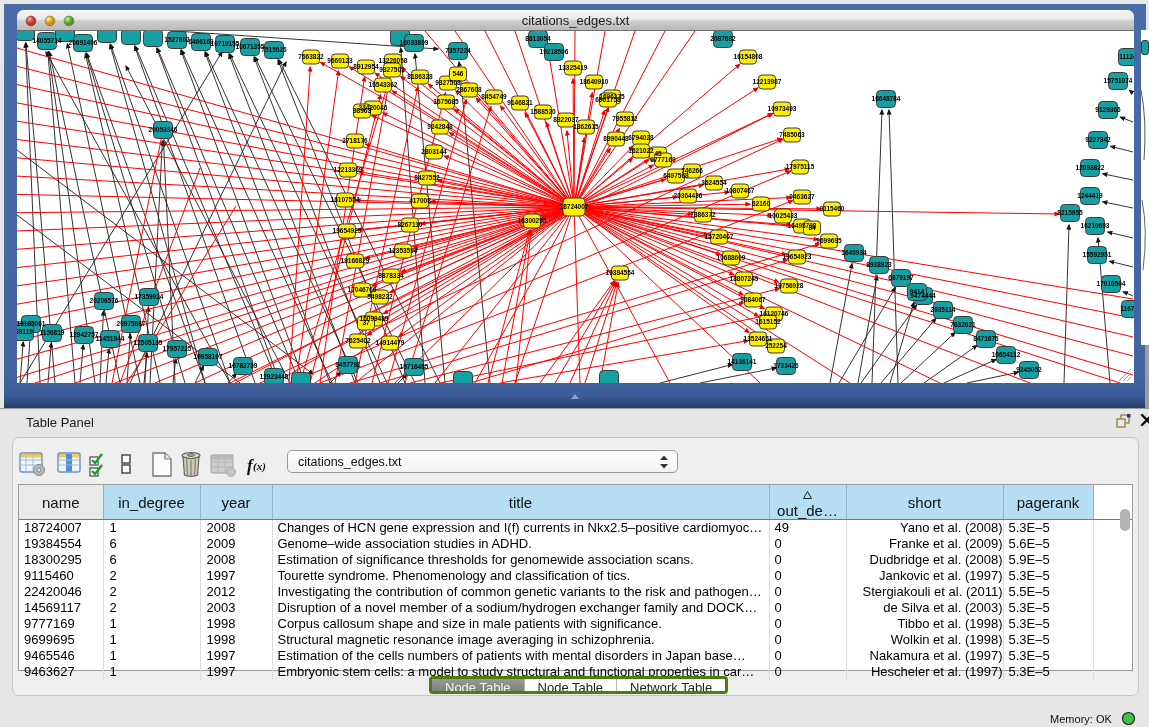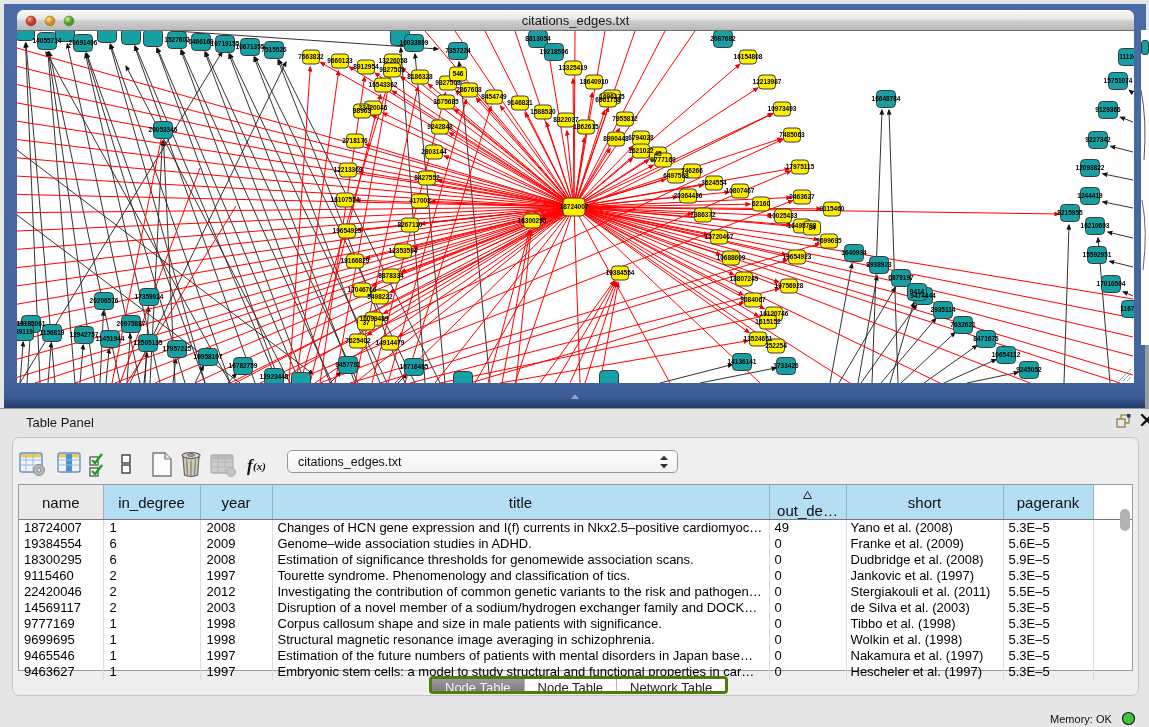--- a/index.html
+++ b/index.html
@@ -28,21 +28,21 @@
 #combo .txt { position:absolute; left:10px; top:4px; font-size:12.5px; color:#111; }
 #tablewrap { position:absolute; left:5px; top:46px; width:1115px; height:187px; background:#fff; border:1px solid #9b9b9b; }
 table { border-collapse:collapse; table-layout:fixed; width:1113px; font-size:13px; }
 th { height:22px; background:#b5def2; font-weight:normal; font-size:15px; color:#111;
   border-right:1px solid #8fb6c8; border-bottom:1px solid #777; padding:0; }
 th.c0 { background:#e9e9e9; border-right:1px solid #aaa; }
 th.c7 { background:#fff; border-right:none; }
 td { height:16px; padding:0 0 0 5px; color:#000; border-right:1px solid #dcdcdc; overflow:hidden; white-space:nowrap; }
 td.c7 { border-right:none; }
 td.c1,td.c2 { padding-left:6px; }
-td.c5 { text-align:left; padding-left:4px; }
+td.c5 { text-align:right; padding-left:12px; }
 col.c0{width:84px} col.c1{width:97px} col.c2{width:72px} col.c3{width:497px}
 col.c4{width:77px} col.c5{width:157px} col.c6{width:90px} col.c7{width:39px}
 #vsb { position:absolute; right:2px; top:24px; width:10px; height:22px; background:#b3b3b3; border-radius:5px; }
 #tabs { position:absolute; left:416px; top:238px; height:18px; display:flex;
   border:3px solid #4d7c0f; border-radius:4px; overflow:hidden; background:#fff; font-size:13px; }
 #tabs div { padding:1px 13px 0 13px; line-height:16px; color:#222; }
 #tabs .sel { background:linear-gradient(180deg,#9a9a9a,#7f7f7f); color:#f4f4f4; }
 #tabs .sep { border-left:1px solid #b5b5b5; }
 #status { position:absolute; right:13px; bottom:0; height:16px; font-size:11px; color:#111; }
 svg text { user-select:none; }
@@ -786,21 +786,21 @@
               <td class="c3">Structural magnetic resonance image averaging in schizophrenia.</td>
               <td class="c4">0</td>
               <td class="c5">Wolkin et al. (1998)</td>
               <td class="c6">5.3E–5</td>
               <td class="c7"></td>
             </tr>
             <tr>
               <td class="c0">9465546</td>
               <td class="c1">1</td>
               <td class="c2">1997</td>
-              <td class="c3">Estimation of the future numbers of patients with mental disorders in Japan base…</td>
+              <td class="c3">Estimation of the cells numbers of patients with mental disorders in Japan base…</td>
               <td class="c4">0</td>
               <td class="c5">Nakamura et al. (1997)</td>
               <td class="c6">5.3E–5</td>
               <td class="c7"></td>
             </tr>
             <tr>
               <td class="c0">9463627</td>
               <td class="c1">1</td>
               <td class="c2">1997</td>
               <td class="c3">Embryonic stem cells: a model to study structural and functional properties in car…</td>

